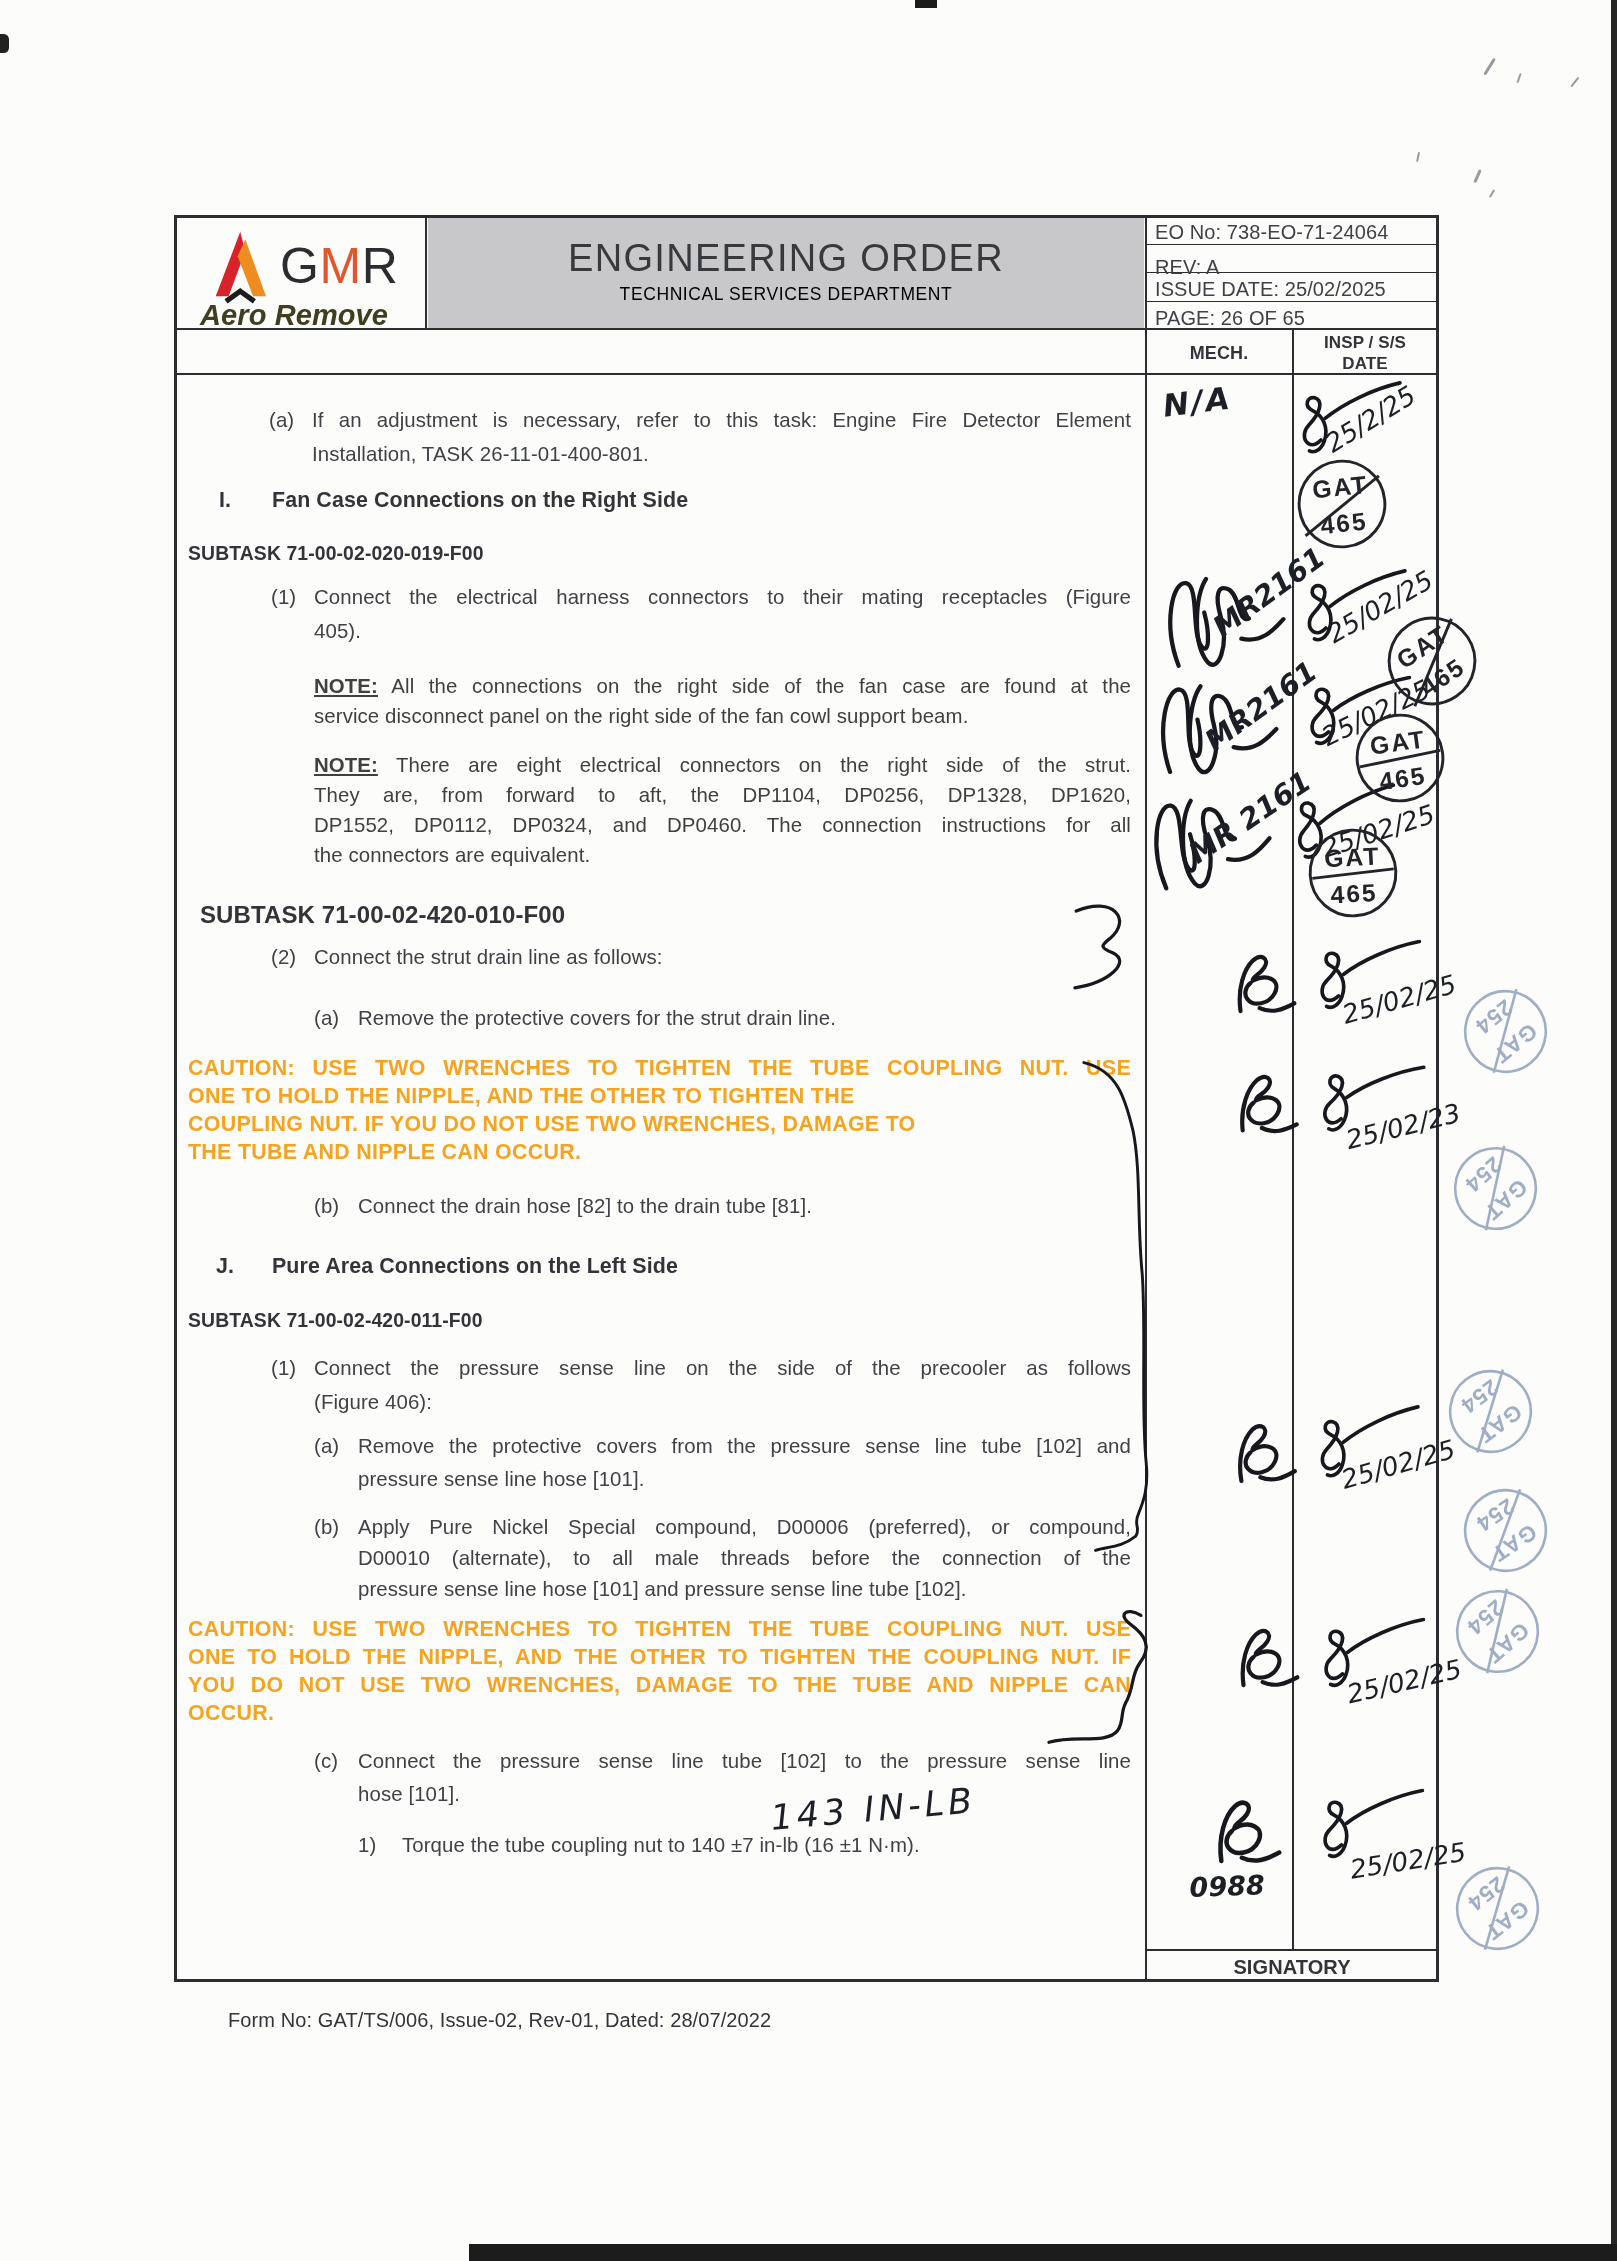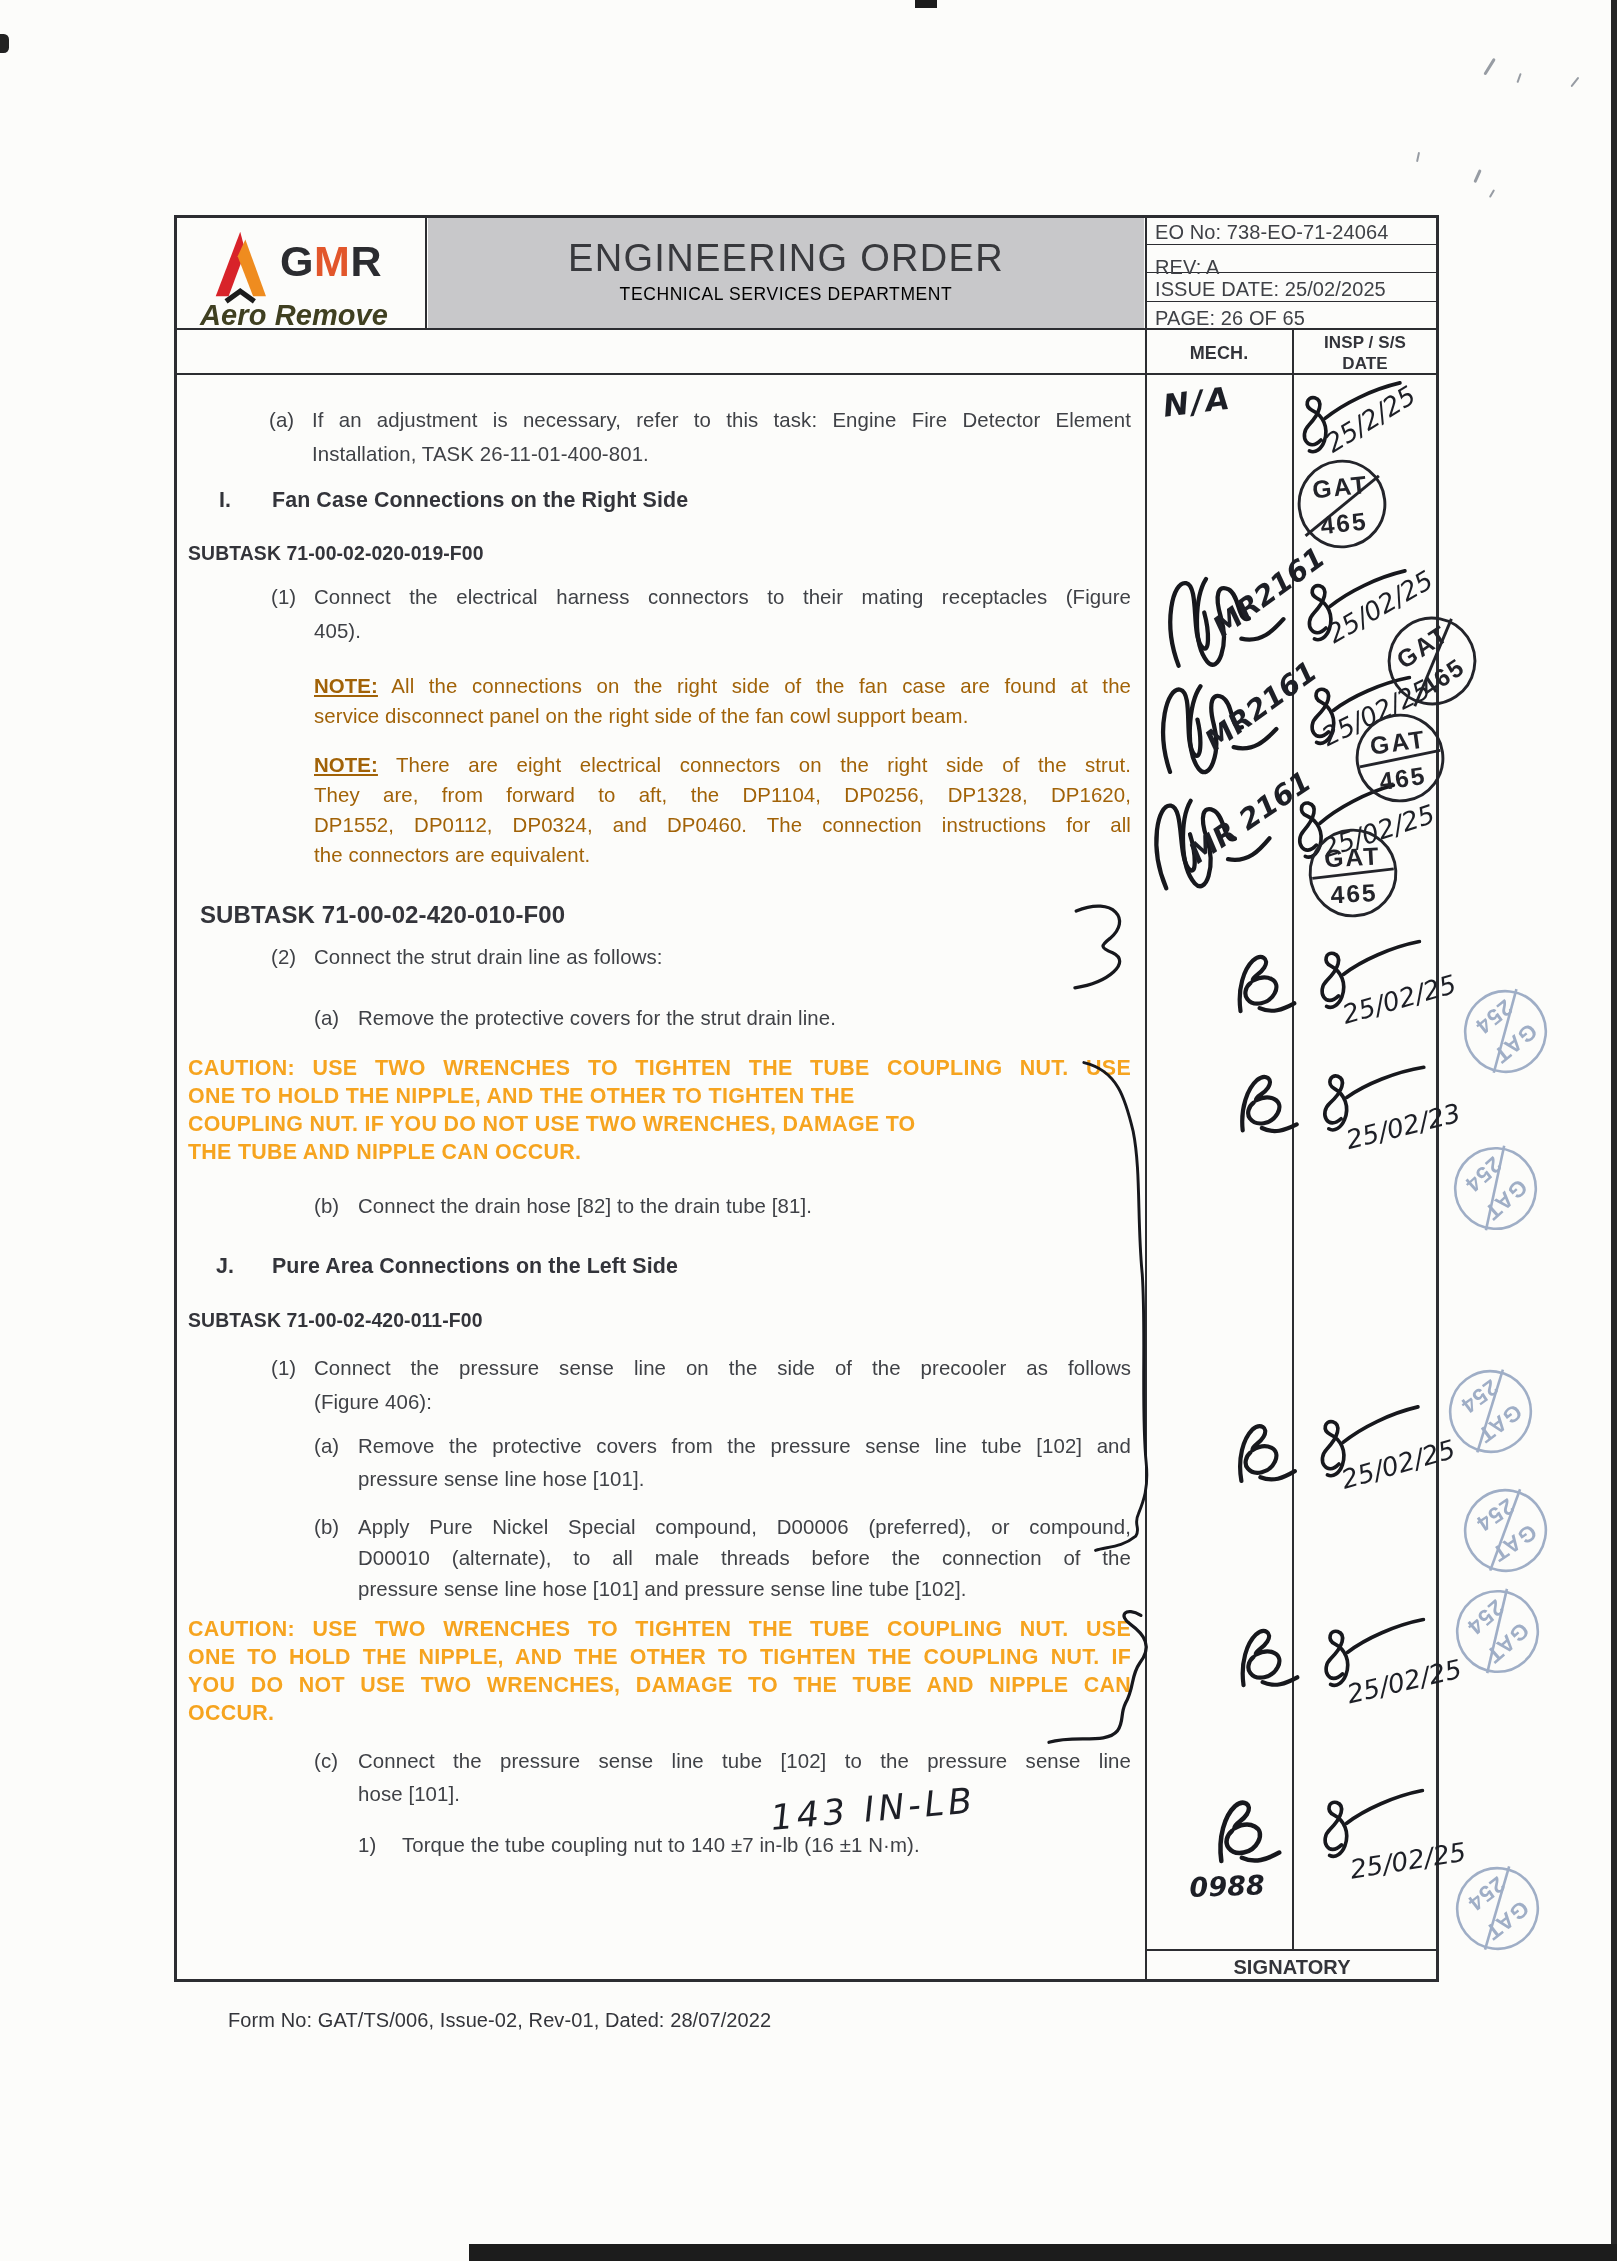--- a/index.html
+++ b/index.html
@@ -1,21 +1,21 @@
 <!DOCTYPE html>
 <html style="font-size:10.4px"><head>
 <meta charset="utf-8">
 <style>
   html,body{margin:0;padding:0;background:#e8e8e8;}
   .page{position:relative;width:1618px;height:2261px;background:#fcfcfa;
         font-family:"Liberation Sans",sans-serif;overflow:hidden;}
   .ln{position:absolute;background:#2c2d31;}
   .t{position:absolute;font-size:20.4px;color:#3f4146;letter-spacing:0.1px;white-space:nowrap;line-height:1.25;}
   .b{font-weight:bold;color:#33343a;}
-  .note{color:#a16207;}
+  .note{color:#404040;}
   .nlab{font-weight:bold;text-decoration:underline;}
   .caut{color:#f6a41f;font-weight:bold;font-size:21.4px;letter-spacing:0.3px;}
   .just{white-space:normal;text-align:justify;text-align-last:justify;}
   .hw{position:absolute;font-family:"DejaVu Sans",sans-serif;font-style:italic;color:#1d1f26;
       transform-origin:left top;white-space:nowrap;}
   .sv{position:absolute;transform-origin:center center;}
   .hdr-gray{position:absolute;background:#c8c8ca;}
   .speck{position:absolute;background:#7d838d;border-radius:1.9px;opacity:.8;}
   .artifact{position:absolute;background:#1c1c1c;}
 </style>
@@ -74,21 +74,21 @@
   <div class="ln" style="left:1145px;top:301px;width:294px;height:1.3px;"></div>
   <div class="ln" style="left:1145px;top:1949px;width:294px;height:1.9px;"></div>
 
   <div class="hdr-gray" style="left:428px;top:218px;width:716px;height:110px;"></div>
 
   <svg class="sv" style="left:209px;top:228px;" width="65" height="76" viewBox="0 0 100 118">
     <path d="M48,6 L10,106 L30,106 L56,36 Z" fill="#d8232a"></path>
     <path d="M56,18 L88,106 L68,106 L44,44 Z" fill="#ef8c1f"></path>
     <path d="M26,114 L48,98 L70,114" stroke="#1c1c1c" stroke-width="8" fill="none"></path>
   </svg>
-  <div class="t" style="left:280px;top:235px;font-size:43px;font-weight:bold;letter-spacing:0.6px;color:#2b2c30;">
+  <div class="t" style="left:280px;top:235px;font-size:50px;font-weight:normal;letter-spacing:0.6px;color:#2b2c30;">
     <span>G</span><span style="color:#e2562b;">M</span><span>R</span>
   </div>
   <div class="t" style="left:200px;top:297px;font-size:29px;font-weight:bold;font-style:italic;color:#3f3f20;">Aero Remove</div>
 
   <div class="t" style="left:428px;top:235px;width:716px;text-align:center;font-size:38px;letter-spacing:1.3px;color:#38393d;">ENGINEERING ORDER</div>
   <div class="t" style="left:428px;top:284px;width:716px;text-align:center;font-size:17.5px;letter-spacing:0.6px;color:#000000;">TECHNICAL SERVICES DEPARTMENT</div>
 
   <div class="t" style="left:1155px;top:220px;font-size:20px;">EO No: 738-EO-71-24064</div>
   <div class="t" style="left:1155px;top:255px;font-size:20px;">REV: A</div>
   <div class="t" style="left:1155px;top:277px;font-size:20px;">ISSUE DATE: 25/02/2025</div>

